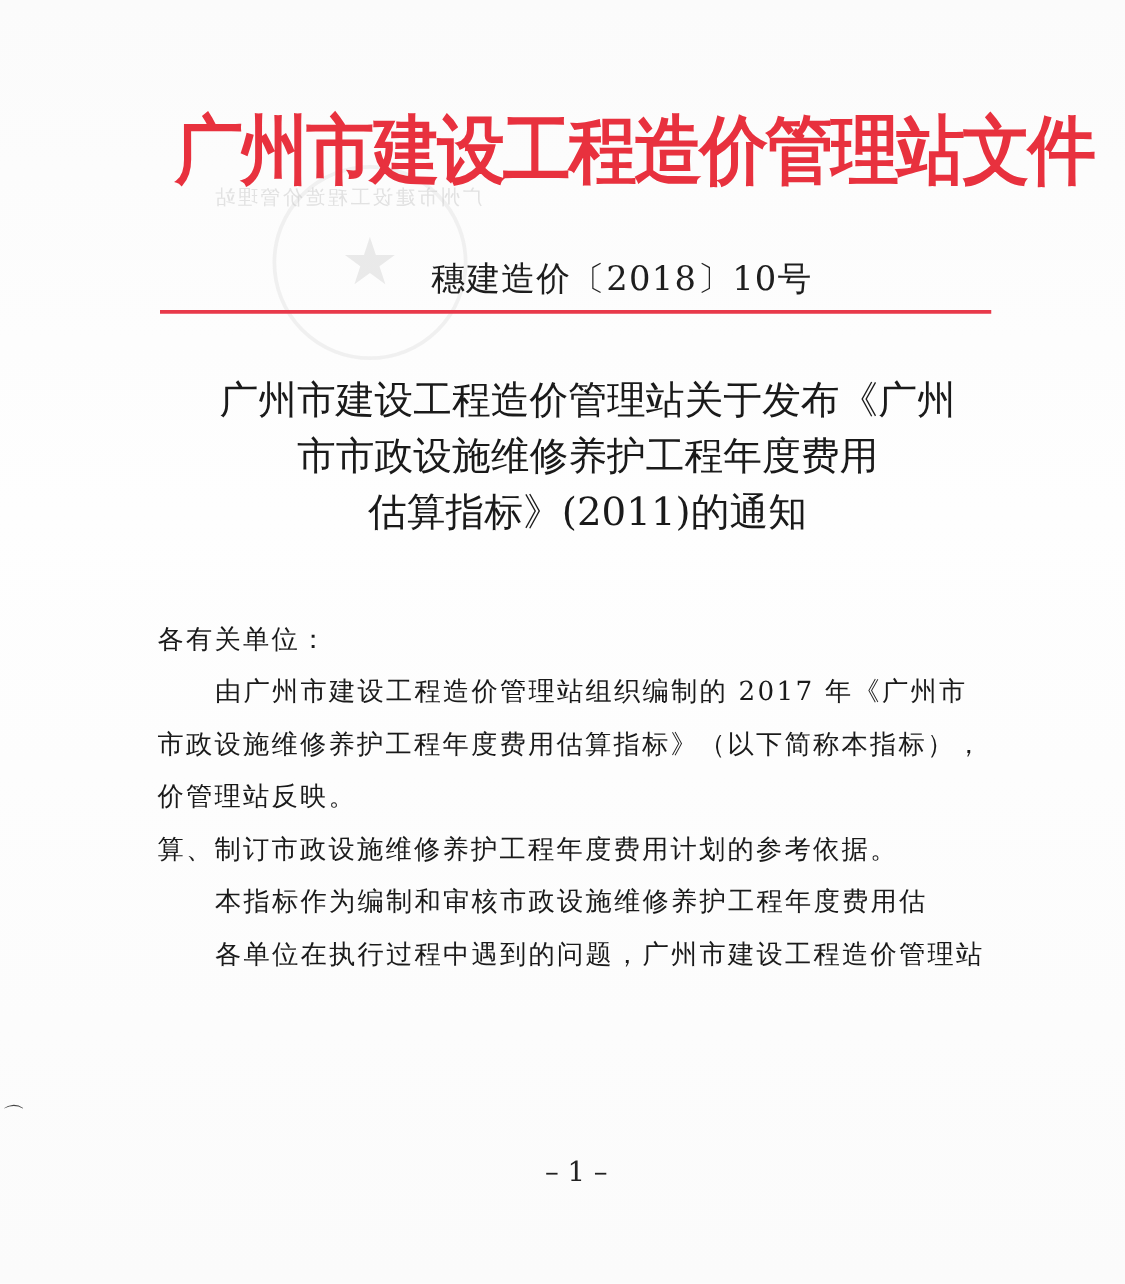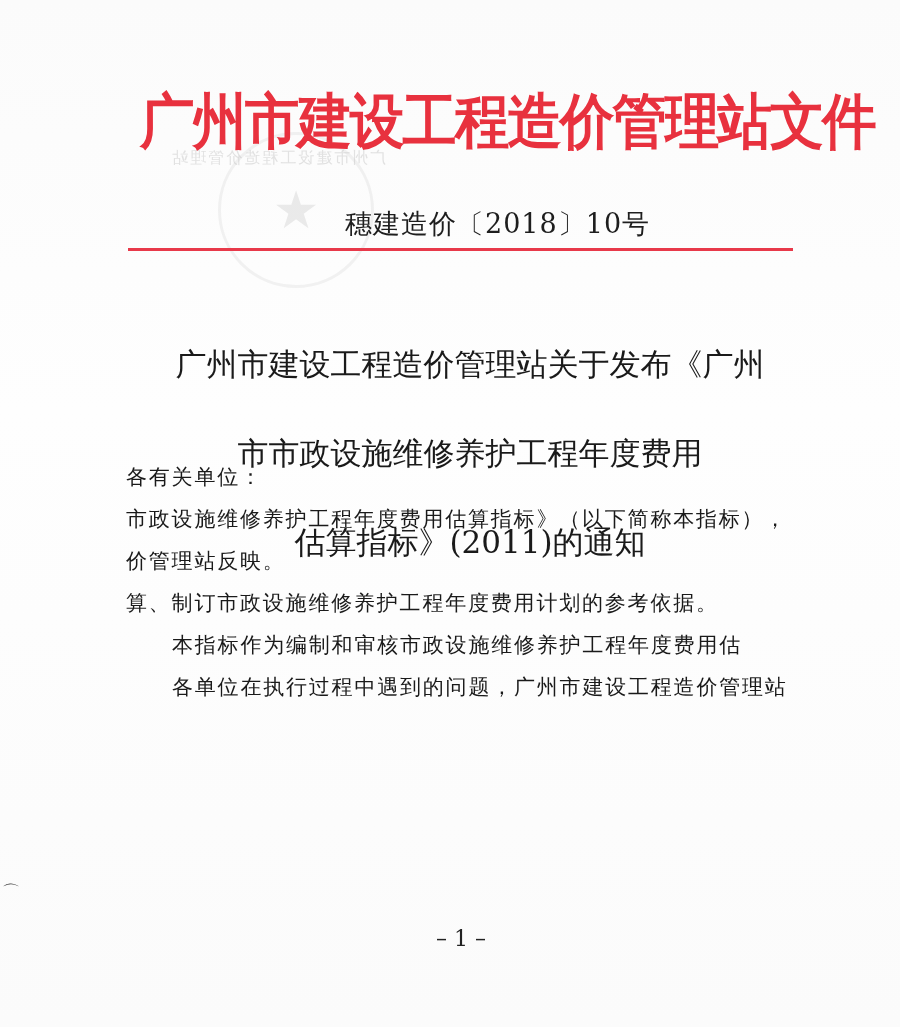--- a/index.html
+++ b/index.html
@@ -91,26 +91,25 @@
       top: 298px;
       width: 700px;
       text-align: center;
       font-size: 31px;
       line-height: 45px;
       color: #1a1a1a;
     }
     .notice-title .line {
       display: block;
       white-space: nowrap;
-      margin-top: 44px;
     }
     .body-text {
       position: absolute;
       left: 126px;
-      top: 456px;
+      top: 490px;
       width: 690px;
       font-size: 21px;
       line-height: 42px;
       color: #1a1a1a;
       letter-spacing: 1.8px;
     }
     .body-text .row {
       display: block;
       white-space: nowrap;
     }
@@ -153,20 +152,21 @@
 
   <div class="notice-title">
     <span class="line">广州市建设工程造价管理站关于发布《广州</span>
     <span class="line">市市政设施维修养护工程年度费用</span>
     <span class="line">估算指标》(2011)的通知</span>
   </div>
 
   <div class="body-text">
     <span class="row">各有关单位：</span>
 
+    <span class="row indent">由广州市建设工程造价管理站组织编制的 2017 年《广州市</span>
     <span class="row">市政设施维修养护工程年度费用估算指标》（以下简称本指标），</span>
     <span class="row">价管理站反映。</span>
 
     <span class="row">算、制订市政设施维修养护工程年度费用计划的参考依据。</span>
     <span class="row indent">本指标作为编制和审核市政设施维修养护工程年度费用估</span>
 
     <span class="row indent">各单位在执行过程中遇到的问题，广州市建设工程造价管理站</span>
   </div>
 
   <div class="margin-mark">⌒</div>

